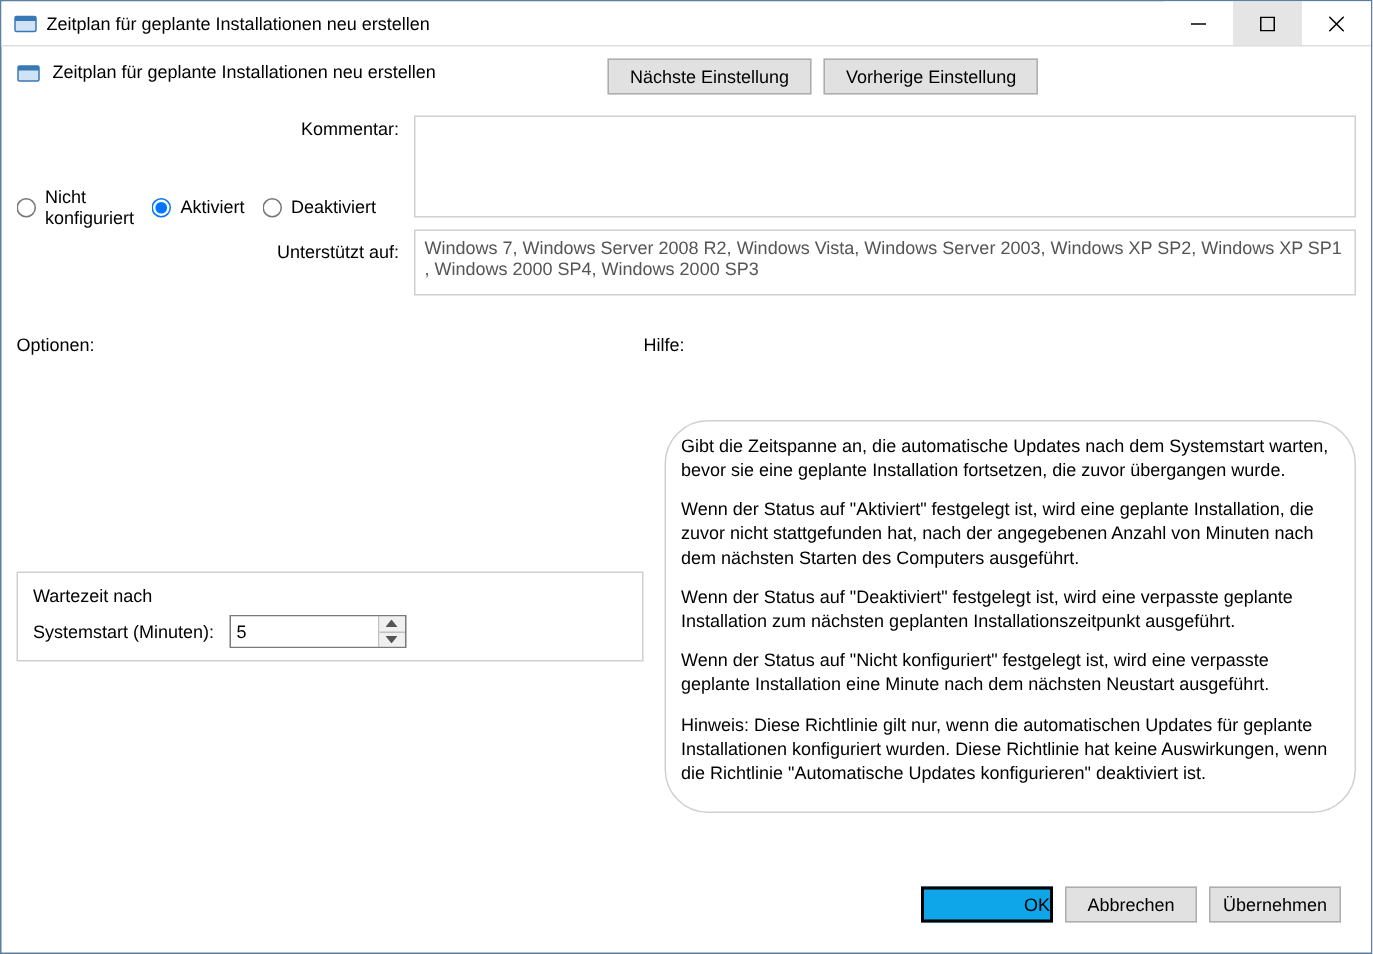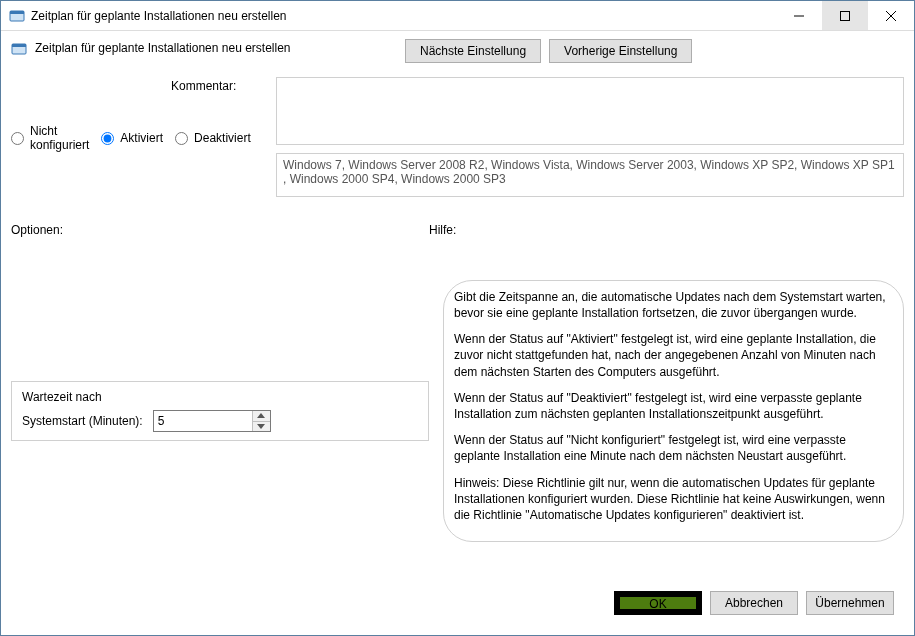--- a/index.html
+++ b/index.html
@@ -103,20 +103,21 @@
   }
   .radio-item {
     display: flex;
     align-items: center;
     gap: 6px;
   }
   .radio-item input { margin:0; }
   .labels-col {
     width: 95px;
     display: flex;
+    flex-direction: column;
     gap: 50px;
     text-align: right;
     padding-top: 2px;
   }
   .labels-col .lbl2 { margin-top: 18px; }
   .fields-col {
     flex: 1;
     display: flex;
     flex-direction: column;
     gap: 8px;
@@ -200,22 +201,23 @@
   .spinner .sp svg { width: 8px; height: 5px; }
 
   .footer {
     display: flex;
     justify-content: flex-end;
     gap: 8px;
     padding: 10px 10px 10px 10px;
   }
   .footer .btn { width: 88px; padding: 0; }
   .footer .btn.primary {
-    border: 6px solid #000000;
-    background: #4d7c0f;
+    border: 2px solid #000000;
+    background: #0ea5e9;
+    text-align: right;
   }
 </style>
 </head>
 <body>
 
 <div class="window">
 
   <div class="titlebar">
     <span class="icon">
       <svg width="16" height="16" viewBox="0 0 16 16">

